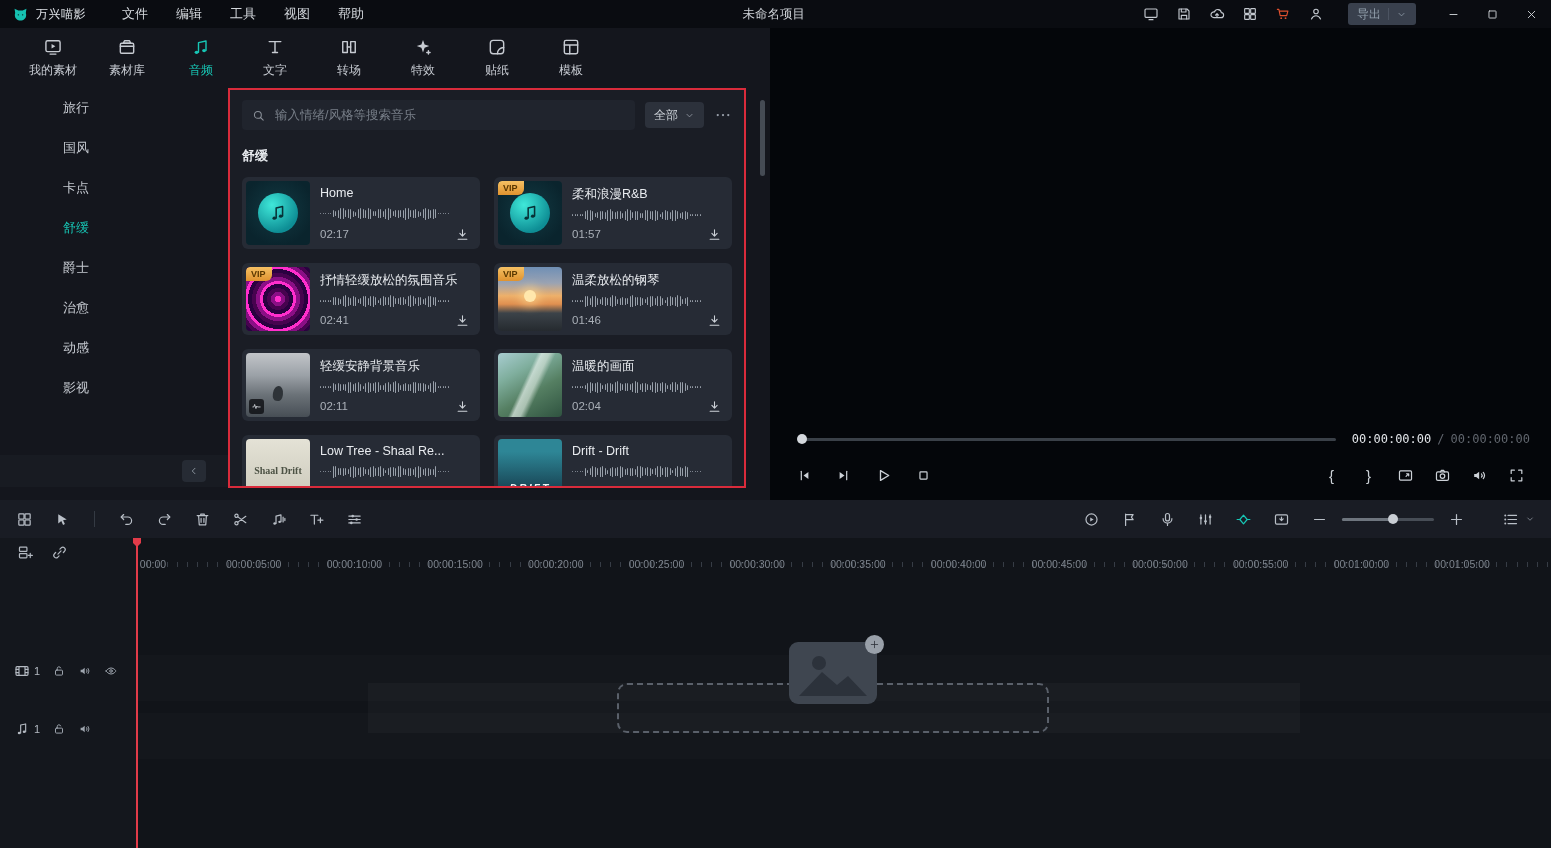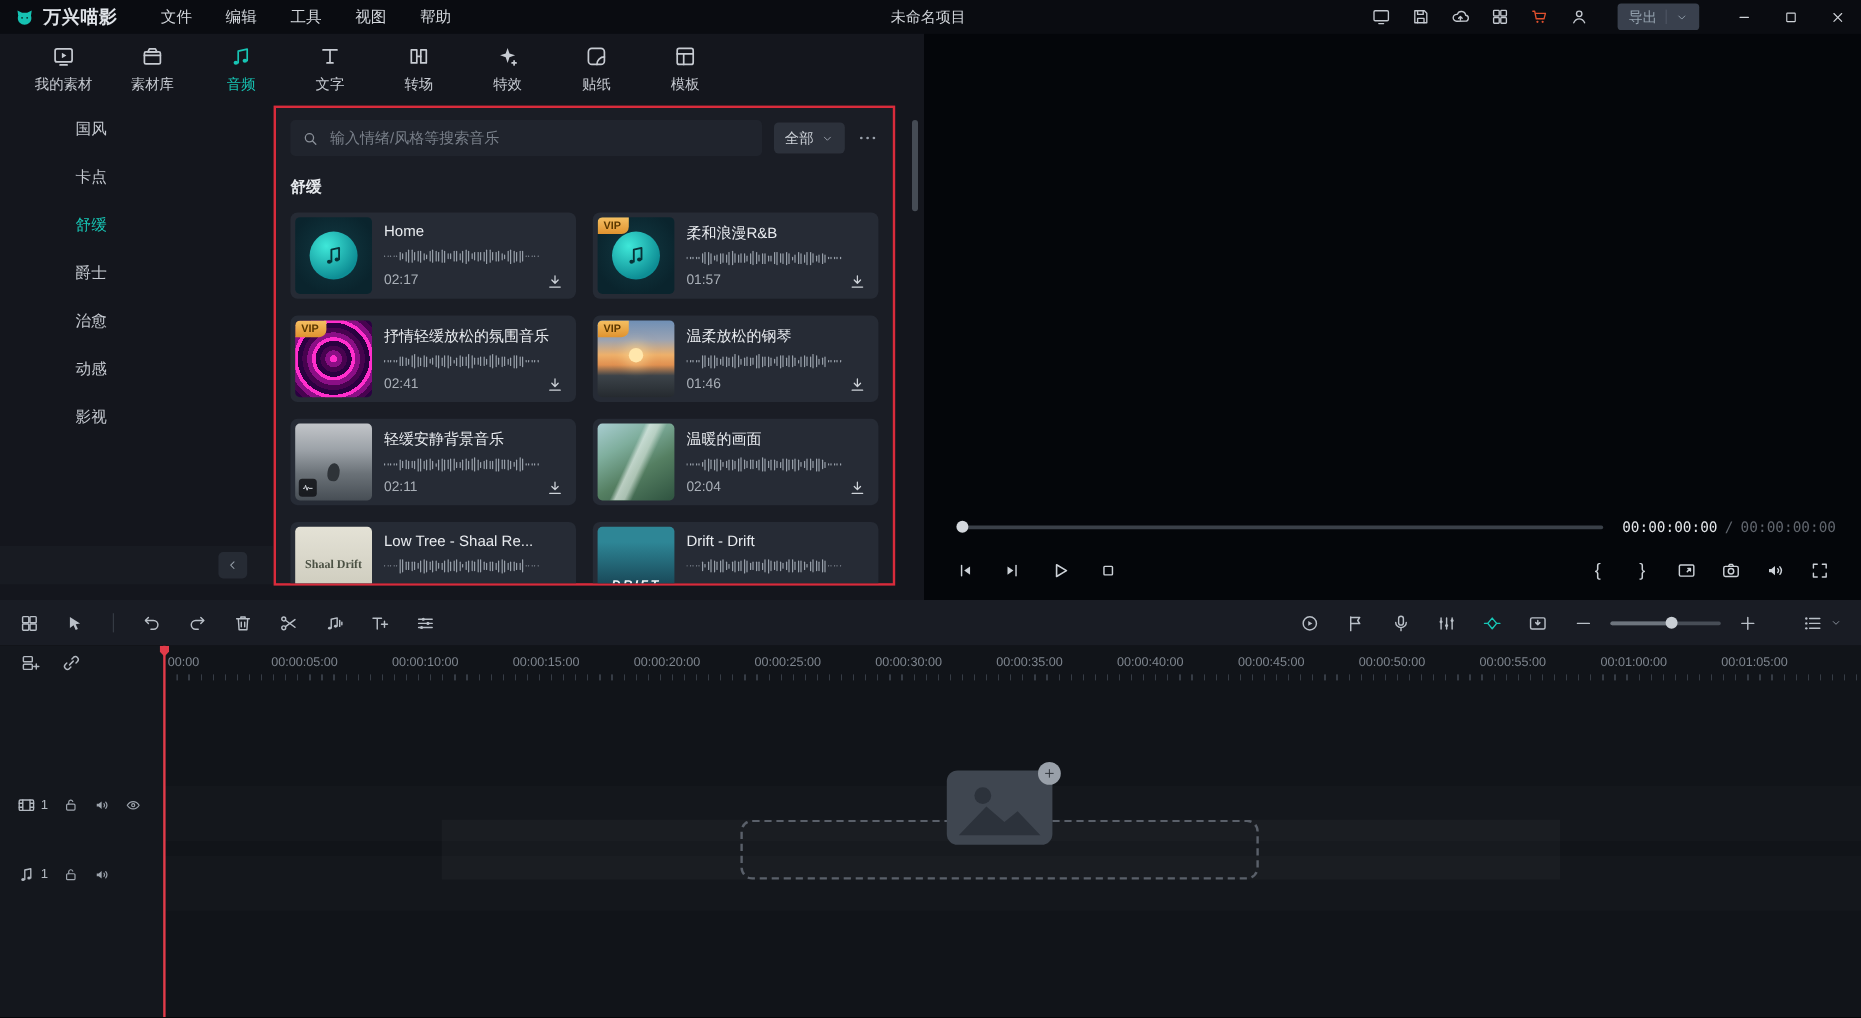--- a/index.html
+++ b/index.html
@@ -9,21 +9,21 @@
     background:#0d0f14; font-family:"Liberation Sans","DejaVu Sans",sans-serif;
     -webkit-font-smoothing:antialiased;
   }
   .ic { display:inline-flex; align-items:center; justify-content:center; width:18px; height:18px; color:#b9bfc7; flex:none; }
   .ic svg { width:100%; height:100%; }
   .glyph { font-size:15px; color:#ccd1d7; line-height:1; }
 
   
   .titlebar { position:absolute; top:0; left:0; right:0; height:28px; background:#0a0c11; display:flex; align-items:center; padding-left:12px; z-index:9; }
   .logo { width:17px; height:17px; margin-right:7px; }
-  .app-name { font-size:15px; font-weight:700; color:#e0e4e9; letter-spacing:.5px; }
+  .app-name { font-size:12px; font-weight:400; color:#e0e4e9; letter-spacing:.5px; }
   .menus { display:flex; margin-left:22px; }
   .menu-item { font-size:13px; color:#d3d7dc; padding:0 14px; line-height:28px; cursor:default; }
   .project-title { position:absolute; left:50%; transform:translateX(-53%); line-height:28px; font-size:12.5px; color:#cfd3d8; }
   .tb-icons { margin-left:auto; display:flex; align-items:center; gap:17px; }
   .tb-icons .ic { width:16px; height:16px; color:#c3c8cf; }
   .ic.cart-ic { color:#e0502e; }
   .export-btn { margin:0 18px 0 24px; height:22px; background:#39404d; border-radius:3px; display:flex; align-items:center; gap:7px; padding:0 9px; }
   .export-label { font-size:12px; color:#93a0ad; }
   .export-btn .sep { width:1px; height:12px; background:#4c5462; }
   .export-btn .ic { width:11px; height:11px; color:#93a0ad; }
@@ -119,21 +119,21 @@
   .zoom-slider { width:92px; height:3px; background:#474d56; border-radius:2px; position:relative; flex:none; }
   .zoom-fill { position:absolute; left:0; top:0; bottom:0; background:#6e757e; border-radius:2px; }
   .zoom-handle { position:absolute; top:50%; transform:translate(-50%,-50%); width:10px; height:10px; border-radius:50%; background:#c9ced4; }
   .view-cluster { display:flex; align-items:center; gap:6px; margin-left:16px; }
   .view-cluster .chev { width:10px; height:10px; color:#9aa1ab; }
 
   
   .timeline { position:absolute; top:538px; left:0; right:0; bottom:0; background:#111419; overflow:hidden; }
   .tl-ruler { position:absolute; left:137px; right:0; top:0; height:30px; }
   .ruler-ticks { position:absolute; left:10px; right:0; bottom:1px; height:5px; background:repeating-linear-gradient(90deg,#363c45 0 1px, transparent 1px 10.07px); }
-  .ruler-label { position:absolute; top:8px; transform:translateX(-50%); font-size:10.5px; color:#7e858e; white-space:nowrap; }
+  .ruler-label { position:absolute; top:20px; transform:translateX(-50%); font-size:10.5px; color:#7e858e; white-space:nowrap; }
   .track-headers { position:absolute; left:0; top:0; width:137px; bottom:0; background:#14171d; border-right:1px solid rgba(255,255,255,.05); }
   .header-top { position:absolute; top:6px; left:17px; display:flex; gap:17px; }
   .header-top .ic { width:17px; height:17px; color:#b3b9c1; }
   .track-row { position:absolute; left:14px; display:flex; align-items:center; gap:12px; }
   .track-row.video { top:125px; }
   .track-row.audio { top:183px; }
   .track-type { display:flex; align-items:center; gap:4px; }
   .track-type .ic { width:16px; height:16px; color:#b3b9c1; }
   .track-label { font-size:11px; color:#b3b9c1; }
   .track-row .ic.small { width:14px; height:14px; color:#9da4ad; }
@@ -318,20 +318,21 @@
               <rect x="4" y="4" width="16" height="16" rx="2"></rect>
               <path d="M4 9.5h16M10.5 9.5V20"></path>
             </svg>
           </span>
           <span class="tab-label">模板</span>
         </div>
       </div>
     <div class="media-body">
       <div class="cat-sidebar">
         <div id="cat-list">
+            <div class="cat-item">旅行</div>
             <div class="cat-item">国风</div>
             <div class="cat-item">卡点</div>
             <div class="cat-item active">舒缓</div>
             <div class="cat-item">爵士</div>
             <div class="cat-item">治愈</div>
             <div class="cat-item">动感</div>
             <div class="cat-item">影视</div>
           </div>
         <div class="sidebar-footer">
           <div class="collapse-btn">

